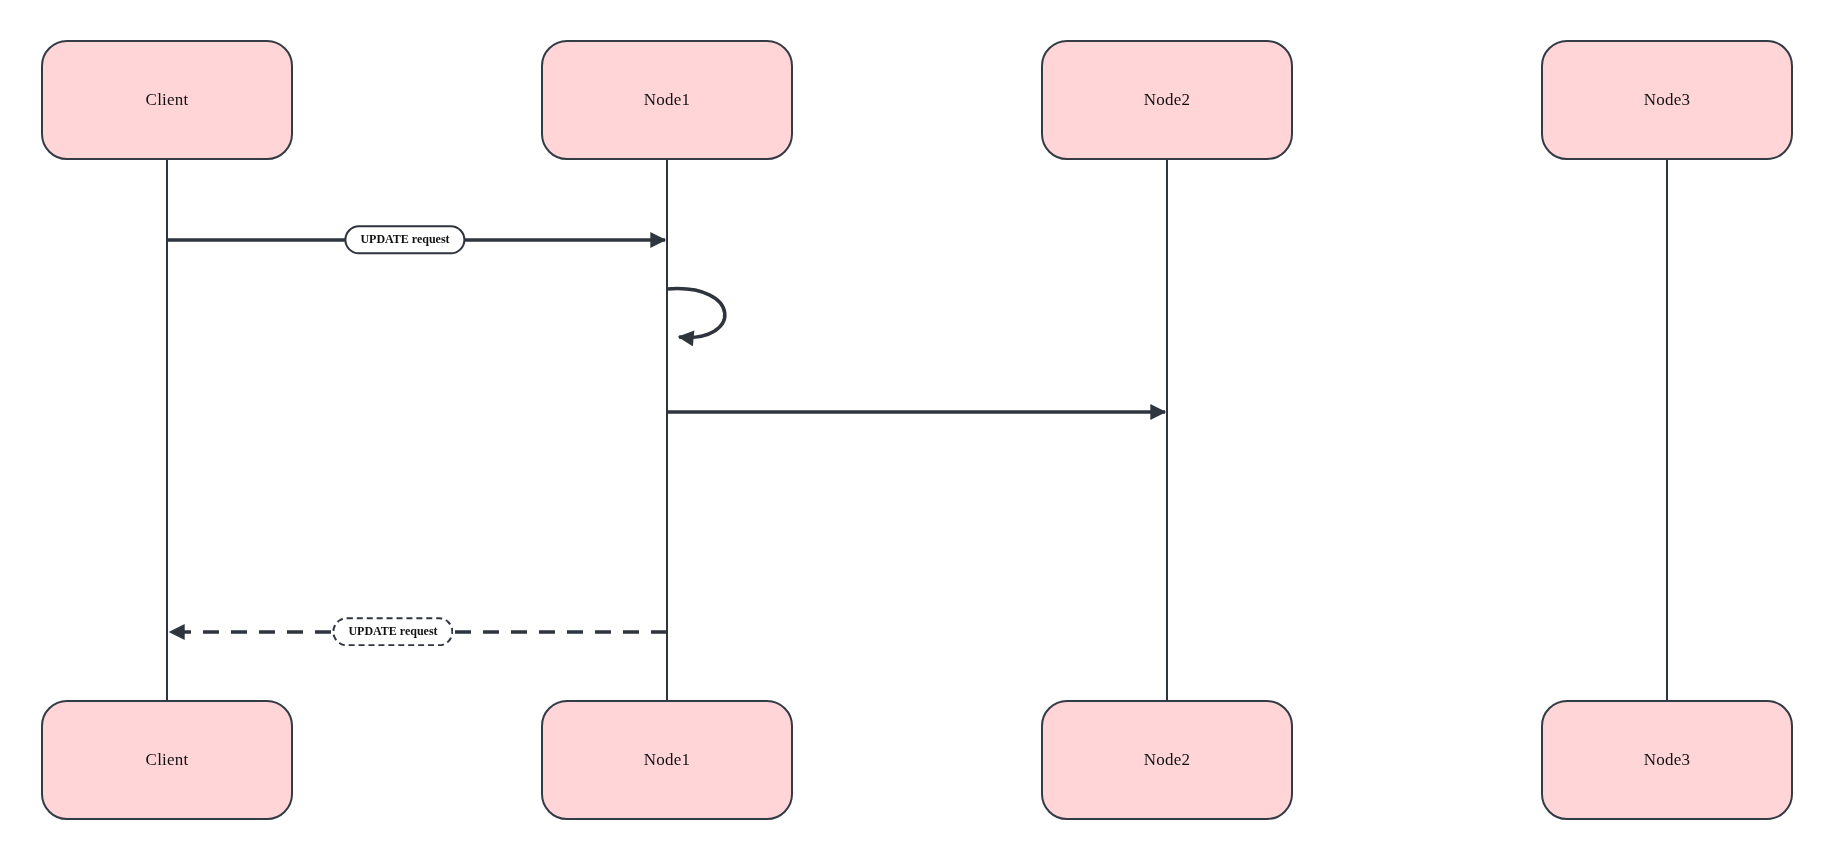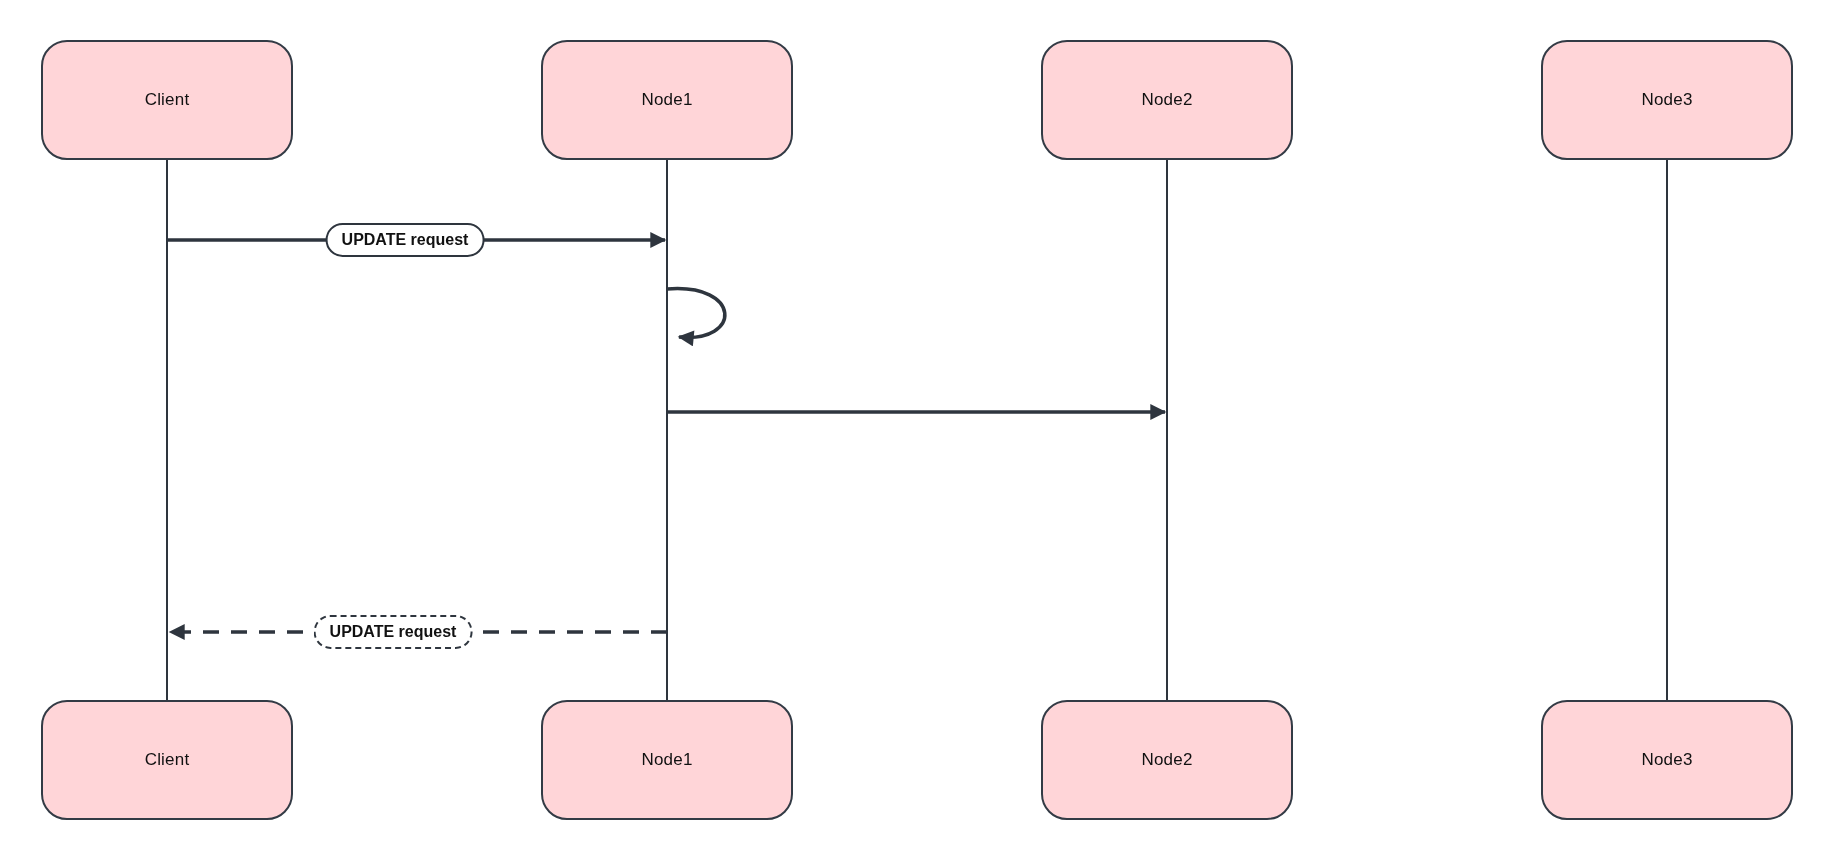--- a/index.html
+++ b/index.html
@@ -15,20 +15,21 @@
     background:var(--bg);
     font-family:"Liberation Sans", sans-serif;
     color:var(--text-color);
   }
   .diagram{
     position:relative;
     width:1833px;
     height:860px;
     background:var(--bg);
     overflow:hidden;
+    font-family:Liberation Serif, serif;
   }
   .layer{
     position:absolute;
     left:0;top:0;
   }
   .lifeline{
     stroke:var(--line-color);
     stroke-width:2;
   }
   .msg-line{
@@ -59,21 +60,21 @@
     color:var(--text-color);
     letter-spacing:0.2px;
   }
   .msg-label{
     position:absolute;
     transform:translate(-50%,-50%);
     background:var(--label-bg);
     border:2.5px solid var(--line-color);
     border-radius:18px;
     padding:5px 14px 6px 14px;
-    font-size:16px;
+    font-size:12px;
     white-space:nowrap;
     line-height:1.2;
     box-sizing:border-box;
     color:var(--text-color);
   }
   .msg-label.bold{font-weight:bold;}
   .msg-label.dashed{border-style:dashed;}
 </style>
 </head>
 <body>

